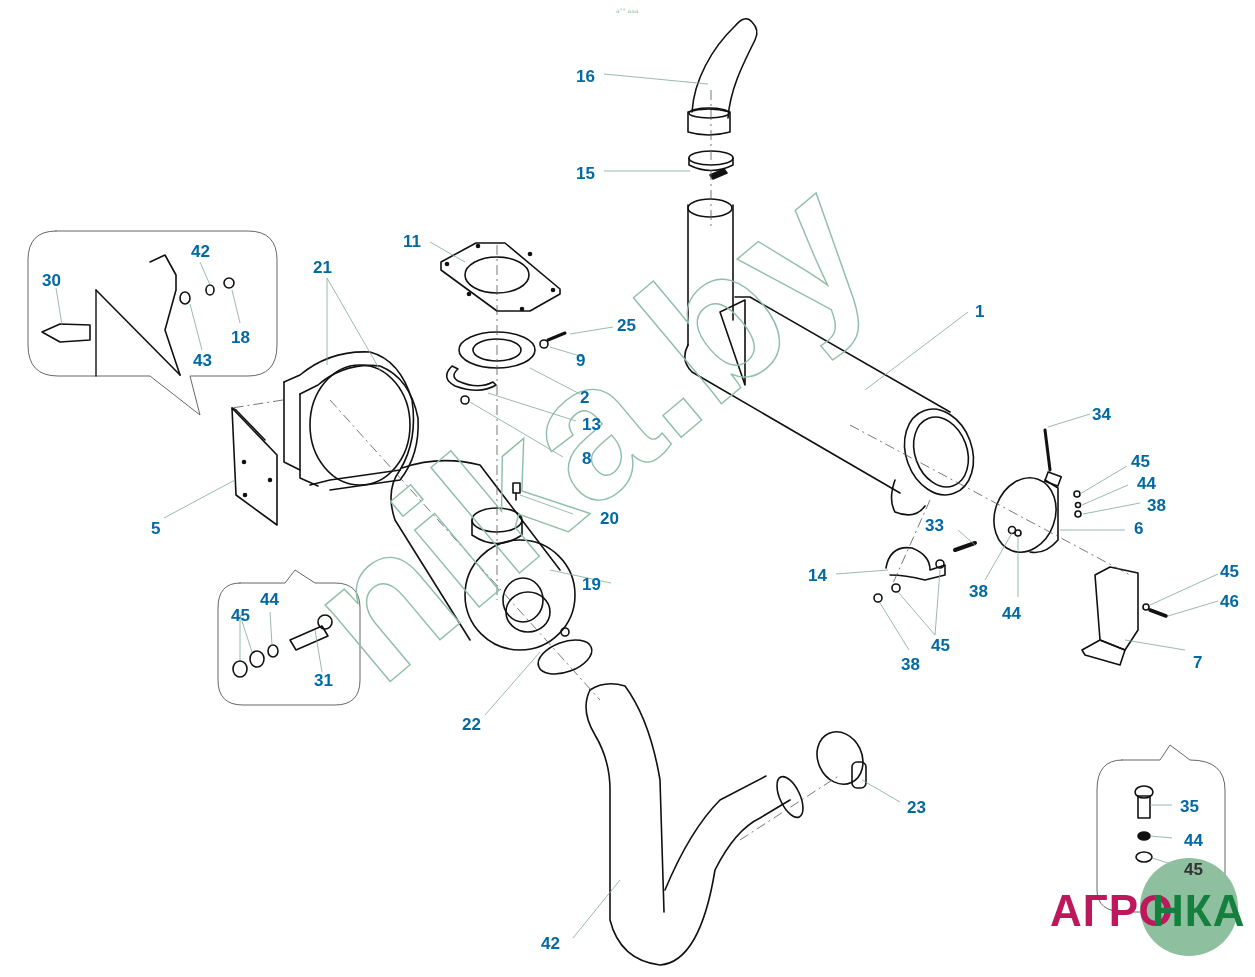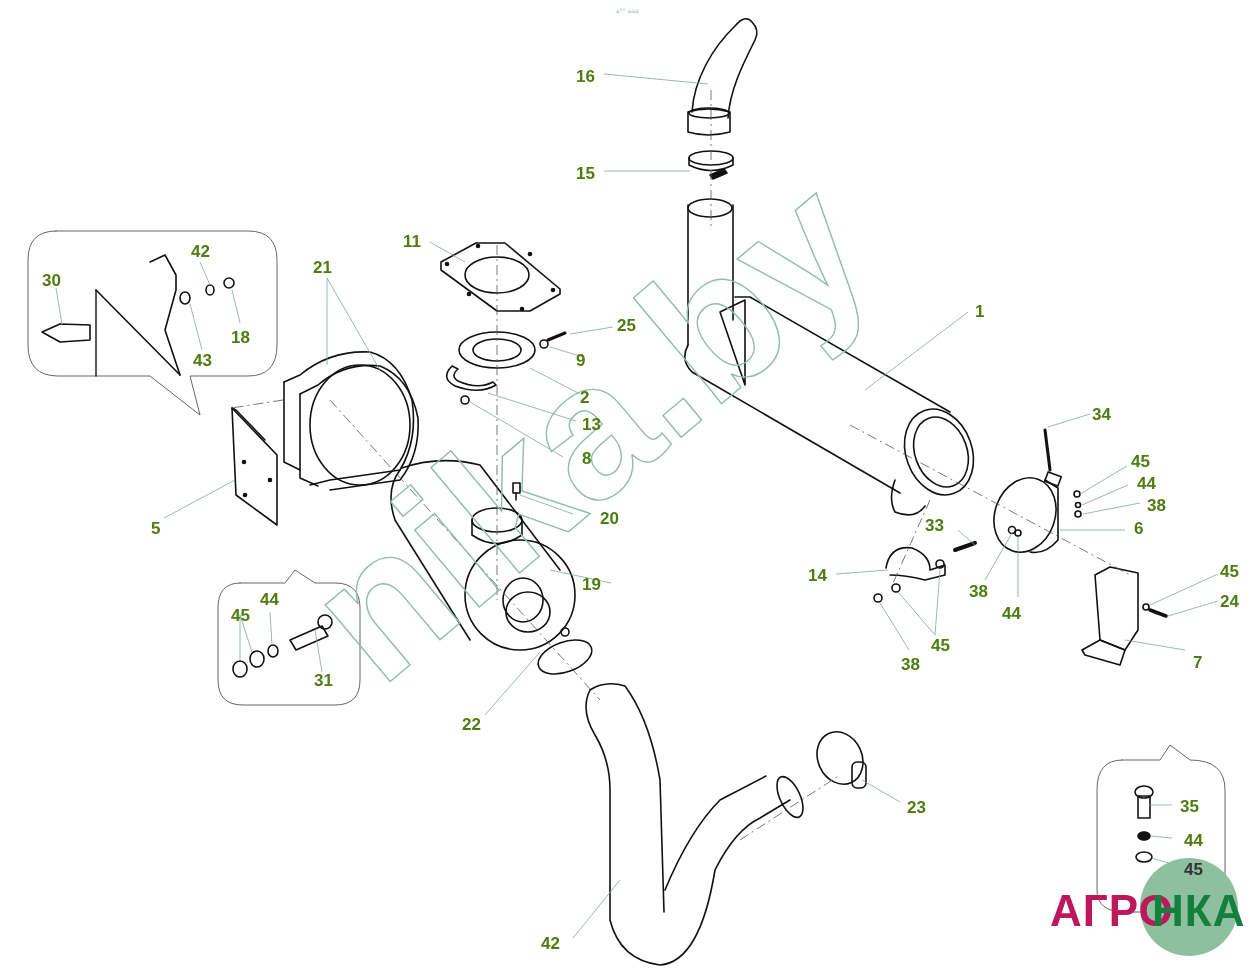--- a/index.html
+++ b/index.html
@@ -1,19 +1,19 @@
 <!DOCTYPE html>
 <html><head>
 <meta charset="utf-8">
 <style>
   html, body { margin:0; padding:0; background:#ffffff; }
   body { width:1255px; height:977px; position:relative; overflow:hidden;
          font-family:"Liberation Sans", sans-serif; }
   #diagram { position:absolute; left:0; top:0; width:1255px; height:977px; }
-  .lbl { position:absolute; font-weight:bold; font-size:17px; color:#4d7c0f;
+  .lbl { position:absolute; font-weight:bold; font-size:17px; color:#0369a1;
          line-height:1; font-family:"Liberation Sans", sans-serif; }
   .tiny { position:absolute; font-size:6px; color:#8fbfa8; font-family:"DejaVu Sans", sans-serif; }
   .logo-text { position:absolute; font-weight:bold; font-size:44px; color:#be185d;
                letter-spacing:1px; font-family:"Liberation Sans", sans-serif; }
   .logo-circle { position:absolute; border-radius:50%; background:#8ebf9f; }
 </style>
 </head>
 <body>
 
 <div id="diagram">
@@ -253,21 +253,21 @@
 <span class="lbl" style="left:576px;top:68px;">16</span>
 <span class="lbl" style="left:582px;top:576px;">19</span>
 <span class="lbl" style="left:579px;top:510px;margin-left:21px;">20</span>
 <span class="lbl" style="left:313px;top:259px;">21</span>
 <span class="lbl" style="left:462px;top:716px;">22</span>
 <span class="lbl" style="left:907px;top:799px;">23</span>
 <span class="lbl" style="left:541px;top:935px;">42</span>
 <span class="lbl" style="left:617px;top:317px;">25</span>
 <span class="lbl" style="left:42px;top:272px;">30</span>
 <span class="lbl" style="left:314px;top:672px;">31</span>
-<span class="lbl" style="left:1220px;top:593px;">24</span>
+<span class="lbl" style="left:1220px;top:593px;">46</span>
 <span class="lbl" style="left:925px;top:517px;">33</span>
 <span class="lbl" style="left:1092px;top:406px;">34</span>
 <span class="lbl" style="left:1180px;top:798px;">35</span>
 <span class="lbl" style="left:231px;top:329px;">18</span>
 <span class="lbl" style="left:1147px;top:497px;">38</span>
 <span class="lbl" style="left:969px;top:583px;">38</span>
 <span class="lbl" style="left:901px;top:656px;">38</span>
 <span class="lbl" style="left:191px;top:243px;">42</span>
 <span class="lbl" style="left:193px;top:352px;">43</span>
 <span class="lbl" style="left:260px;top:591px;">44</span>

